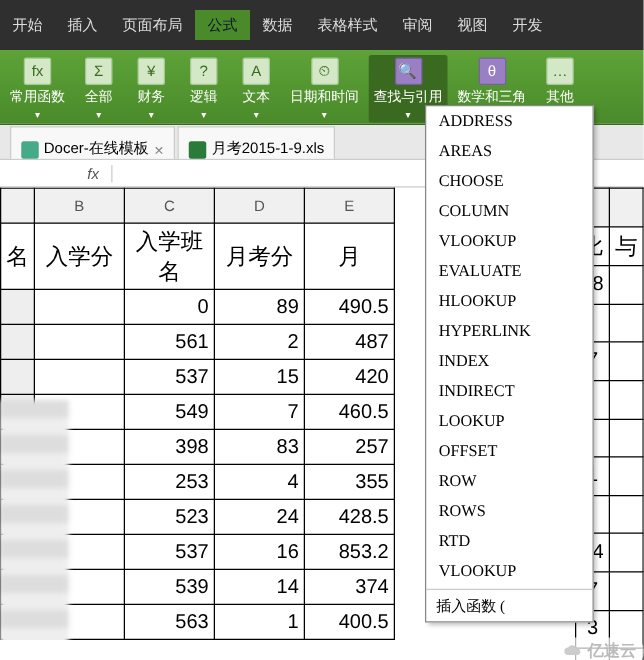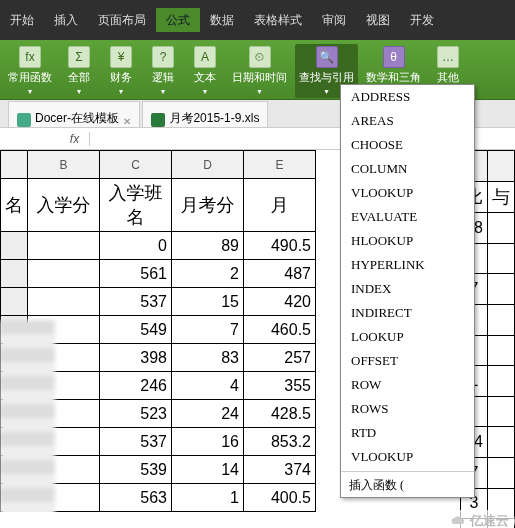--- a/index.html
+++ b/index.html
@@ -185,21 +185,21 @@
         <tr>
           <td style="background:#eee"></td>
           <td></td>
           <td>398</td>
           <td>83</td>
           <td>257</td>
         </tr>
         <tr>
           <td style="background:#eee"></td>
           <td></td>
-          <td>246</td>
+          <td>253</td>
           <td>4</td>
           <td>355</td>
         </tr>
         <tr>
           <td style="background:#eee"></td>
           <td></td>
           <td>523</td>
           <td>24</td>
           <td>428.5</td>
         </tr>

